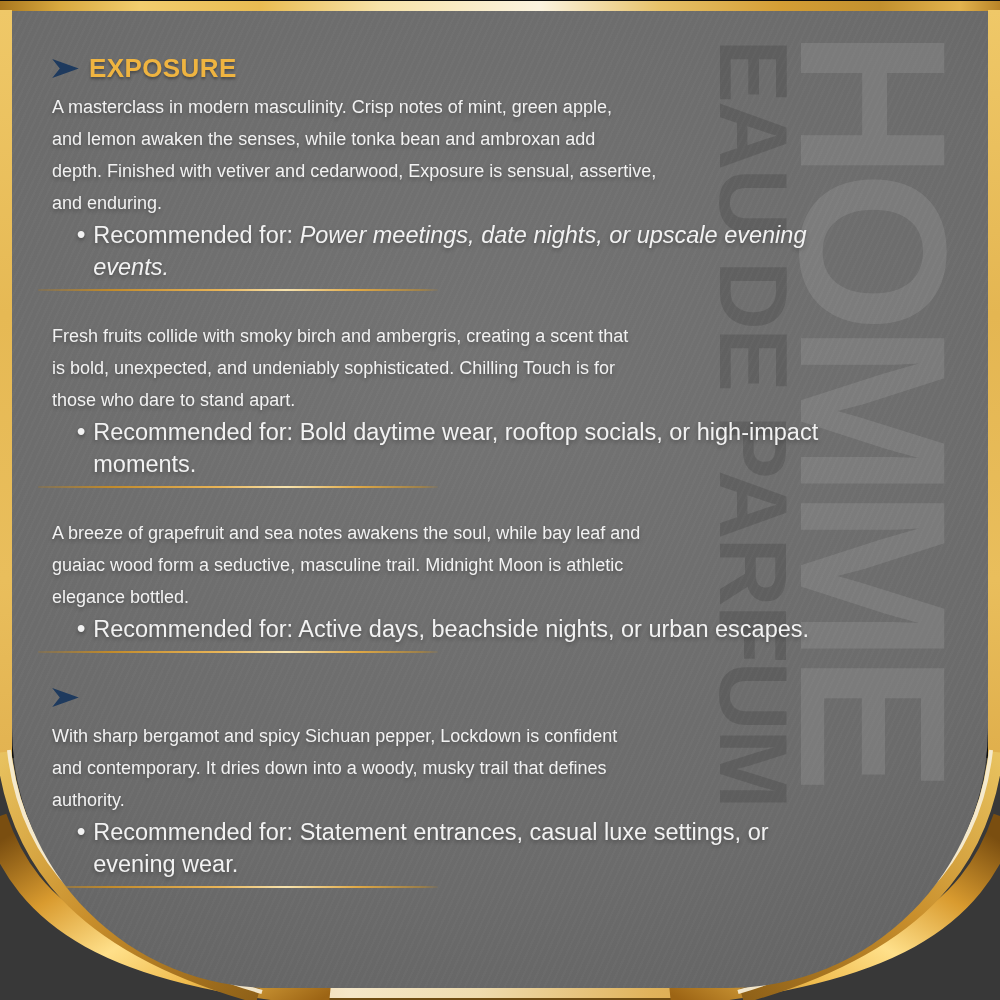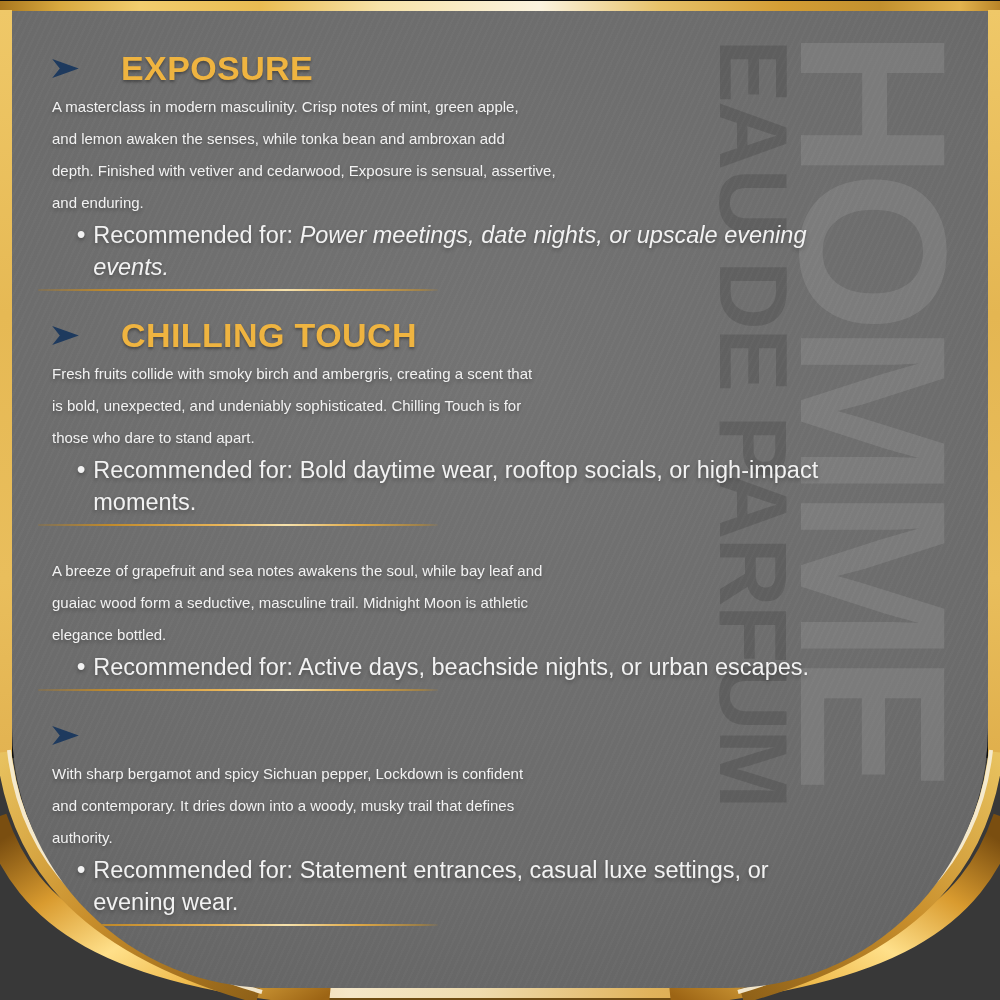--- a/index.html
+++ b/index.html
@@ -73,27 +73,26 @@
   .content{
     position:relative;z-index:2;
     padding:42px 20px 0 40px;
   }
   .section-heading{
     display:flex;align-items:center;gap:10px;
     height:30px;margin-bottom:8px;
   }
   .arrow-icon{width:27px;height:19px;flex:0 0 auto;display:block;}
   .section-title{
-    font-size:34px;font-weight:700;color:var(--heading-gold);
+    font-size:26px;font-weight:700;color:var(--heading-gold);
     letter-spacing:0.4px;
     text-shadow:0 2px 3px rgba(0,0,0,0.35);
-    margin-left:32px;
   }
   .section-desc{
-    font-size:15px;line-height:32px;color:var(--body-white);
+    font-size:18px;line-height:32px;color:var(--body-white);
     white-space:pre;
     text-shadow:0 2px 4px rgba(0,0,0,0.32);
   }
   .rec-row{
     display:flex;gap:8px;padding-left:25px;
     font-size:23.5px;line-height:32px;color:var(--body-white);
     text-shadow:0 2px 4px rgba(0,0,0,0.32);
   }
   .rec-bullet{font-weight:700;flex:0 0 auto;}
   .rec-label{font-weight:400;}
@@ -162,53 +161,47 @@
 and enduring.</div>
     <div class="rec-row">
       <span class="rec-bullet">•</span>
       <span class="rec-body"><span class="rec-label">Recommended for</span><span class="rec-sep">: </span><span class="rec-text italic">Power meetings, date nights, or upscale evening
 events.</span></span>
     </div>
     <div class="divider"></div>
   </section>
 
   <section class="section">
+    <div class="section-desc">Fresh fruits collide with smoky birch and ambergris, creating a scent that
+is bold, unexpected, and undeniably sophisticated. Chilling Touch is for
+those who dare to stand apart.</div>
+    <div class="rec-row">
+      <span class="rec-bullet">•</span>
+      <span class="rec-body"><span class="rec-label">Recommended for</span><span class="rec-sep">: </span><span class="rec-text">Bold daytime wear, rooftop socials, or high-impact
+moments.</span></span>
+    </div>
+    <div class="divider"></div>
+  </section>
+
+  <section class="section">
+    <div class="section-desc">A breeze of grapefruit and sea notes awakens the soul, while bay leaf and
+guaiac wood form a seductive, masculine trail. Midnight Moon is athletic
+elegance bottled.</div>
+    <div class="rec-row">
+      <span class="rec-bullet">•</span>
+      <span class="rec-body"><span class="rec-label">Recommended for</span><span class="rec-sep">: </span><span class="rec-text">Active days, beachside nights, or urban escapes.</span></span>
+    </div>
+    <div class="divider"></div>
+  </section>
+
+  <section class="section">
     <div class="section-heading">
       <svg class="arrow-icon" viewBox="0 0 28 20" aria-hidden="true">
         <path d="M0,0 L28,10 L0,20 L8,10 Z" fill="#1E3A5E"></path>
       </svg>
-      <span class="section-title">CHILLING TOUCH</span>
-    </div>
-    <div class="section-desc">Fresh fruits collide with smoky birch and ambergris, creating a scent that
-is bold, unexpected, and undeniably sophisticated. Chilling Touch is for
-those who dare to stand apart.</div>
-    <div class="rec-row">
-      <span class="rec-bullet">•</span>
-      <span class="rec-body"><span class="rec-label">Recommended for</span><span class="rec-sep">: </span><span class="rec-text">Bold daytime wear, rooftop socials, or high-impact
-moments.</span></span>
-    </div>
-    <div class="divider"></div>
-  </section>
-
-  <section class="section">
-    <div class="section-desc">A breeze of grapefruit and sea notes awakens the soul, while bay leaf and
-guaiac wood form a seductive, masculine trail. Midnight Moon is athletic
-elegance bottled.</div>
-    <div class="rec-row">
-      <span class="rec-bullet">•</span>
-      <span class="rec-body"><span class="rec-label">Recommended for</span><span class="rec-sep">: </span><span class="rec-text">Active days, beachside nights, or urban escapes.</span></span>
-    </div>
-    <div class="divider"></div>
-  </section>
-
-  <section class="section">
-    <div class="section-heading">
-      <svg class="arrow-icon" viewBox="0 0 28 20" aria-hidden="true">
-        <path d="M0,0 L28,10 L0,20 L8,10 Z" fill="#1E3A5E"></path>
-      </svg>
     </div>
     <div class="section-desc">With sharp bergamot and spicy Sichuan pepper, Lockdown is confident
 and contemporary. It dries down into a woody, musky trail that defines
 authority.</div>
     <div class="rec-row">
       <span class="rec-bullet">•</span>
       <span class="rec-body"><span class="rec-label">Recommended for</span><span class="rec-sep">: </span><span class="rec-text">Statement entrances, casual luxe settings, or
 evening wear.</span></span>
     </div>
     <div class="divider"></div>

